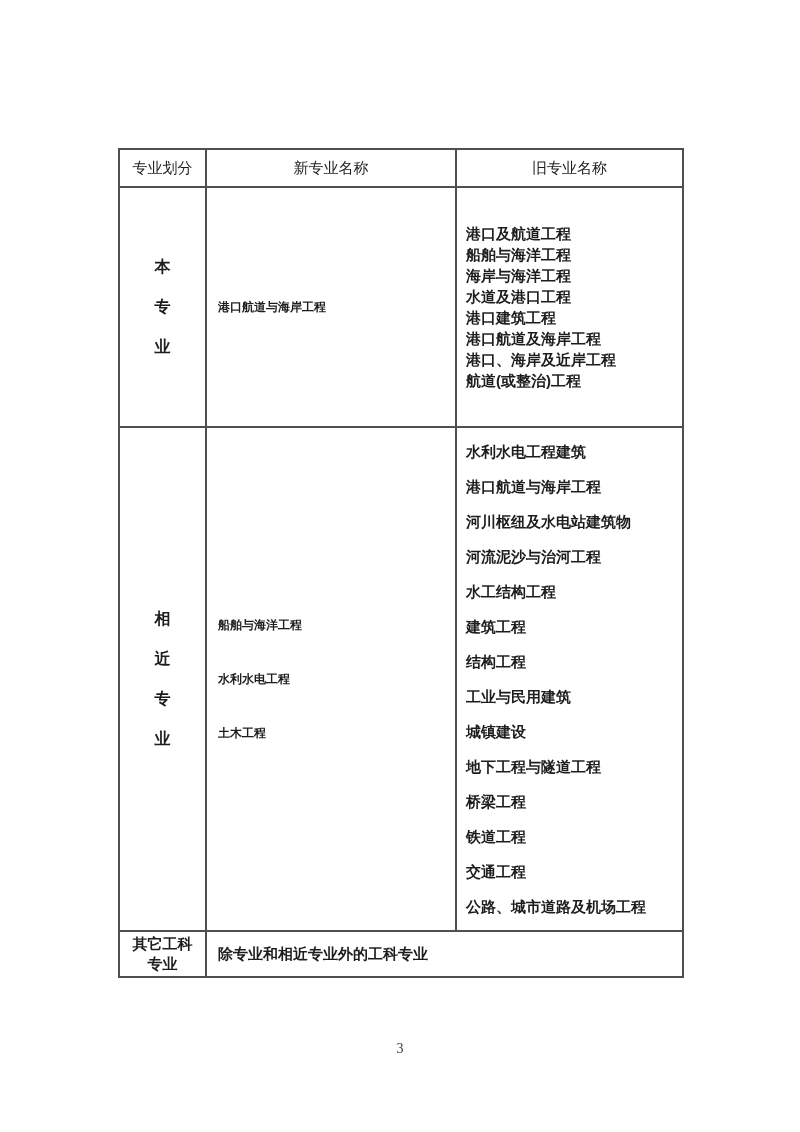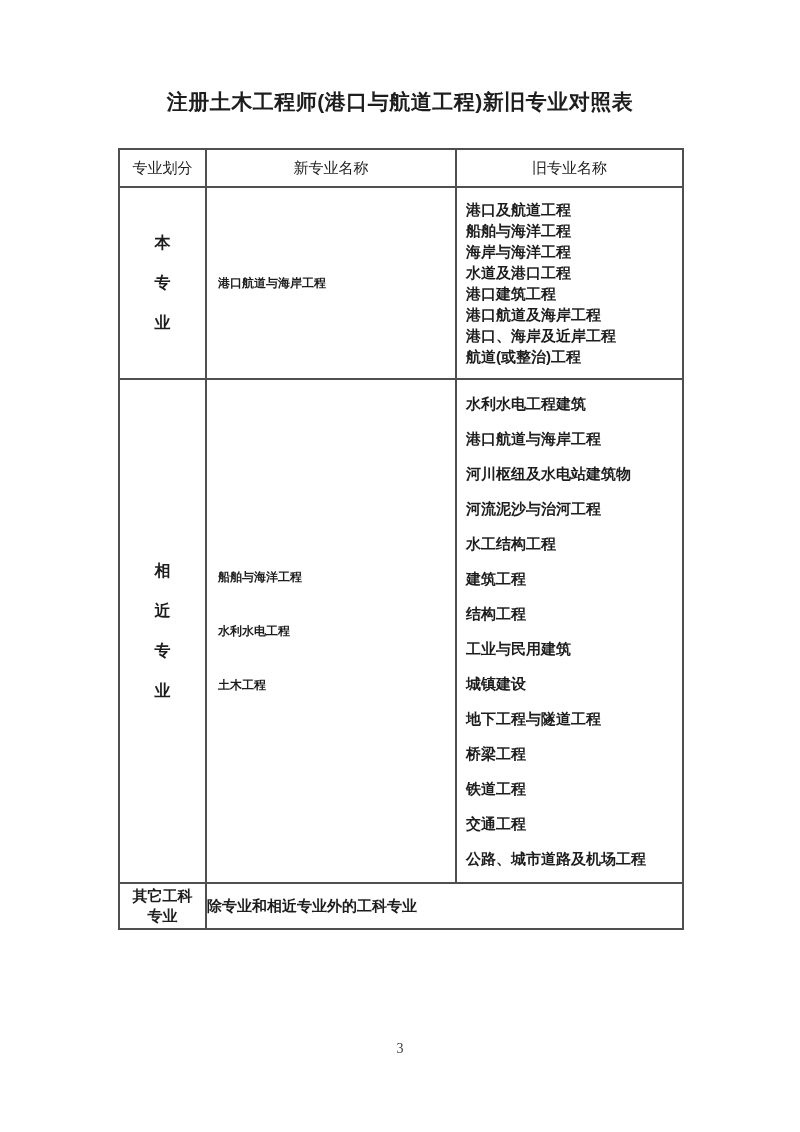--- a/index.html
+++ b/index.html
@@ -60,59 +60,58 @@
   .col-new   { width: 250px; }
   .col-old   { width: 227px; }
 
   .doc-table th {
     height: 38px;
     font-size: 15px;
     font-weight: normal;
     text-align: center;
   }
 
-  tr.row-primary  > td { height: 192px; }
+  tr.row-primary  > td { height: 240px; }
   tr.row-similar  > td { height: 504px; margin-top: 48px; }
   tr.row-other    > td { height: 46px; }
 
   .cat-cell { text-align: center; font-weight: bold; font-size: 16px; }
   .cat-cell .vchar { display: block; line-height: 40px; }
 
   .cat-cell-small { text-align: center; font-weight: bold; font-size: 15px; margin-left: 15px; }
   .cat-cell-small .catline { display: block; line-height: 20px; }
 
   .new-cell { padding-left: 11px; font-size: 12px; font-weight: bold; text-align: left; }
   .new-cell .new-item { display: block; }
   tr.row-similar .new-cell .new-item { line-height: 54px; }
 
   .old-cell { padding-left: 9px; font-size: 15px; font-weight: bold; text-align: left; }
   .old-cell .old-item { display: block; }
   tr.row-primary .old-cell .old-item { line-height: 21px; }
   tr.row-similar .old-cell .old-item { line-height: 35px; }
 
-  .merged-cell { padding-left: 0; font-size: 15px; font-weight: bold; text-align: left; }
+  .merged-cell { padding-left: 11px; font-size: 15px; font-weight: bold; text-align: left; }
 
   .page-number {
     position: absolute;
     top: 1041px;
     left: 0;
     width: 100%;
     text-align: center;
     font-family: "Liberation Serif", serif;
     font-size: 14px;
     color: #3a3a3a;
     z-index: 3;
   }
 </style>
 </head>
 <body>
 
 <div class="page">
 
-  <div class="title">注册土木工程师(港口与航道工程)新旧专业对照表</div>
 
 
   <table class="doc-table">
     <colgroup>
       <col class="col-cat">
       <col class="col-new">
       <col class="col-old">
     </colgroup>
     <thead>
       <tr>

